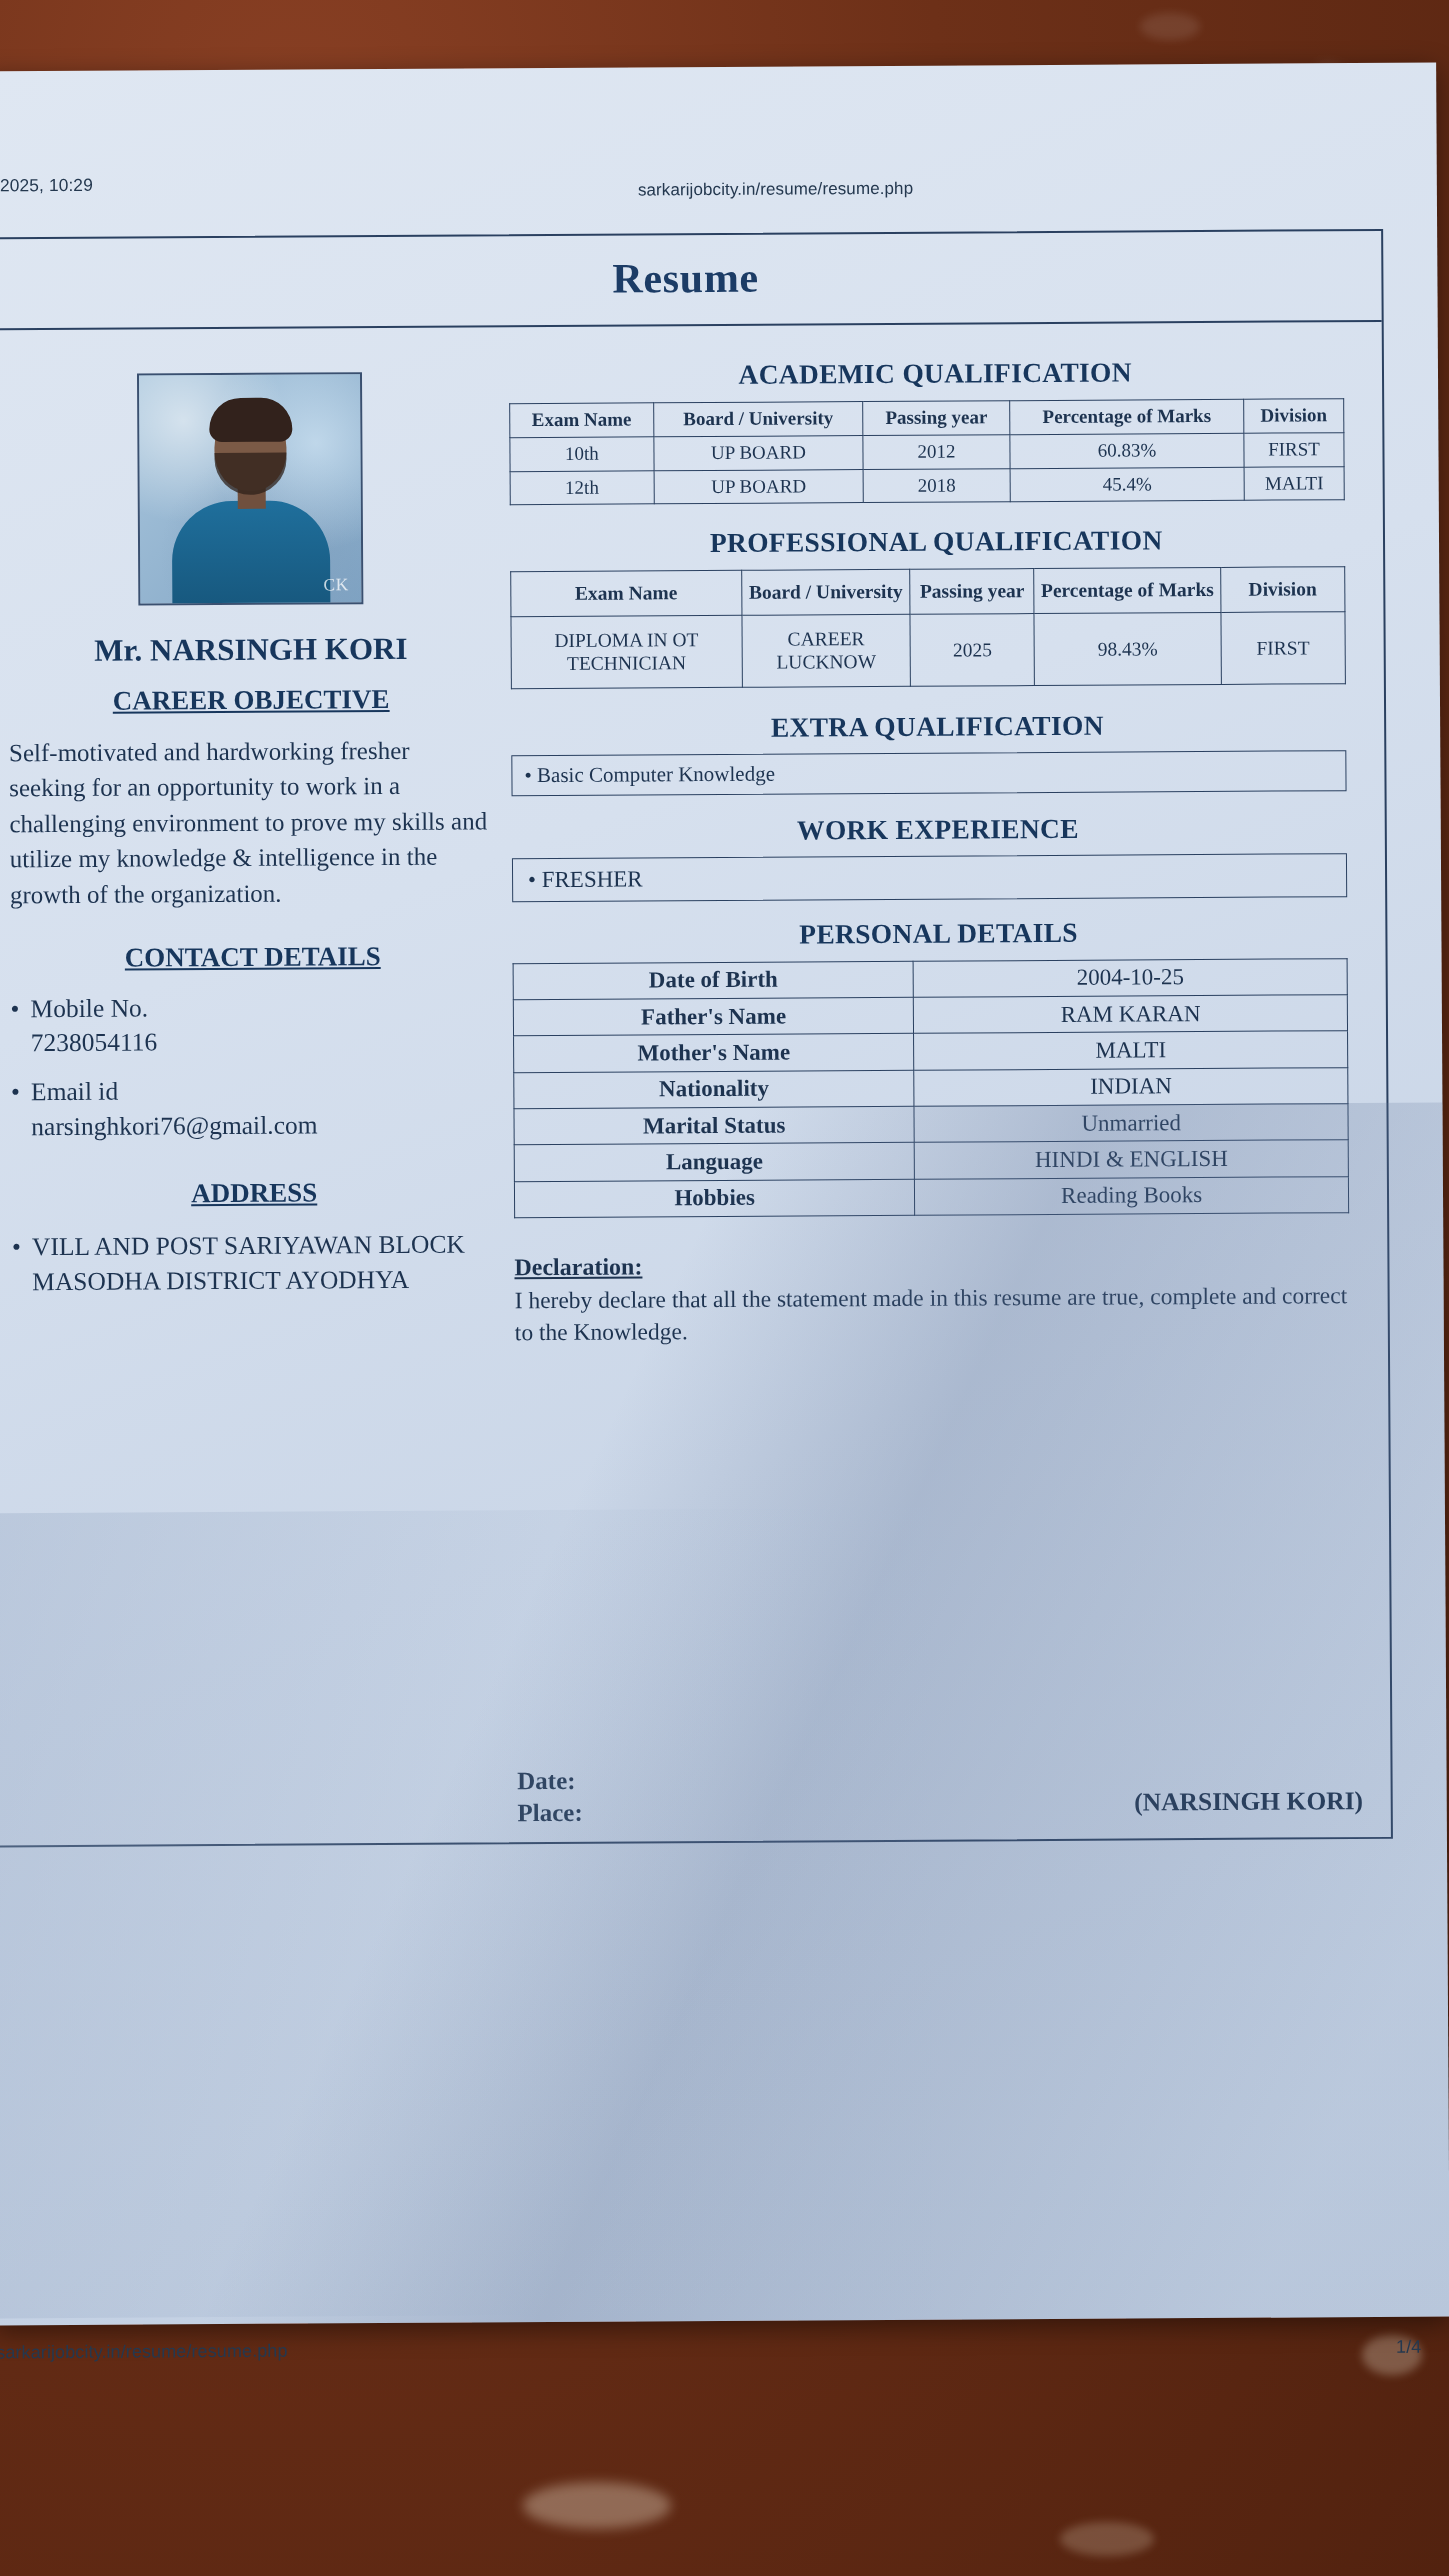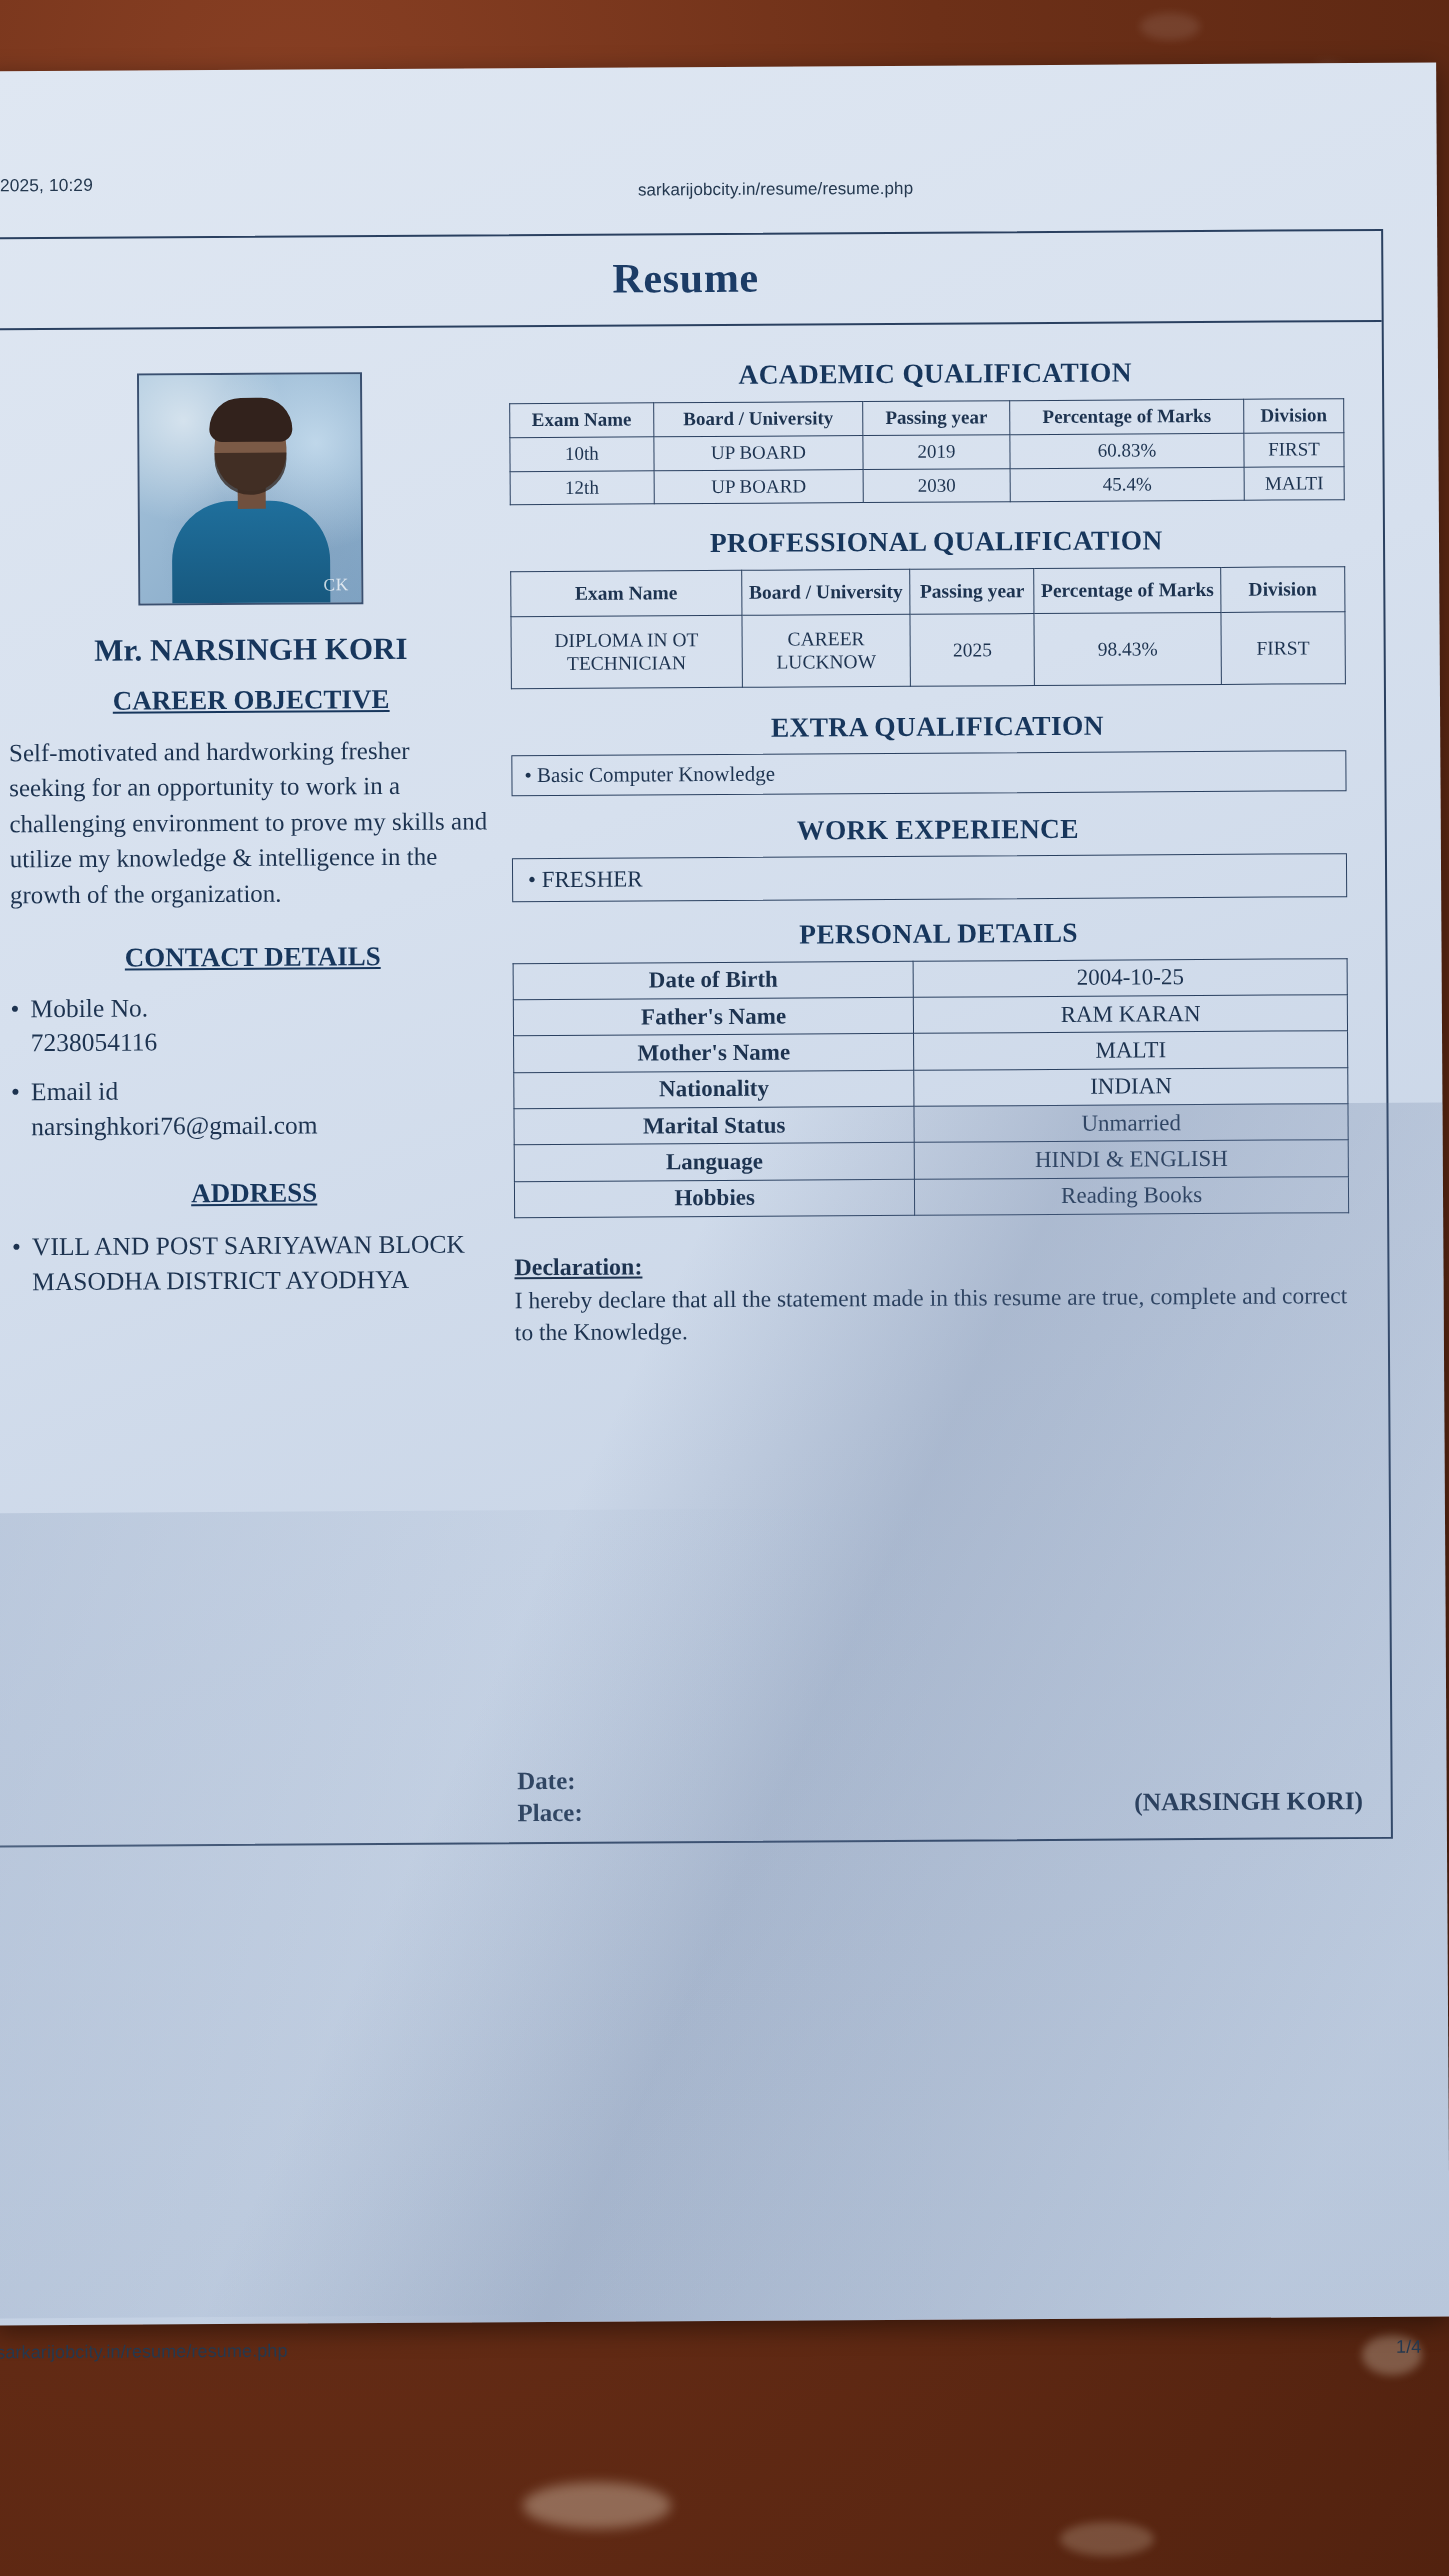--- a/index.html
+++ b/index.html
@@ -392,28 +392,28 @@
             <tr>
           <th>Exam Name</th>
           <th>Board / University</th>
           <th>Passing year</th>
           <th>Percentage of Marks</th>
           <th>Division</th>
         </tr>
         <tr>
           <td>10th</td>
           <td>UP BOARD</td>
-          <td>2019</td>
+          <td>2012</td>
           <td>60.83%</td>
           <td>FIRST</td>
         </tr>
         <tr>
           <td>12th</td>
           <td>UP BOARD</td>
-          <td>2030</td>
+          <td>2018</td>
           <td>45.4%</td>
           <td>MALTI</td>
         </tr>
       </tbody>
         </table>
 
       <div class="sec-title" style="margin-top:23px;">PROFESSIONAL QUALIFICATION</div>
       <table class="grid prof">
         <tbody>
             <tr>

